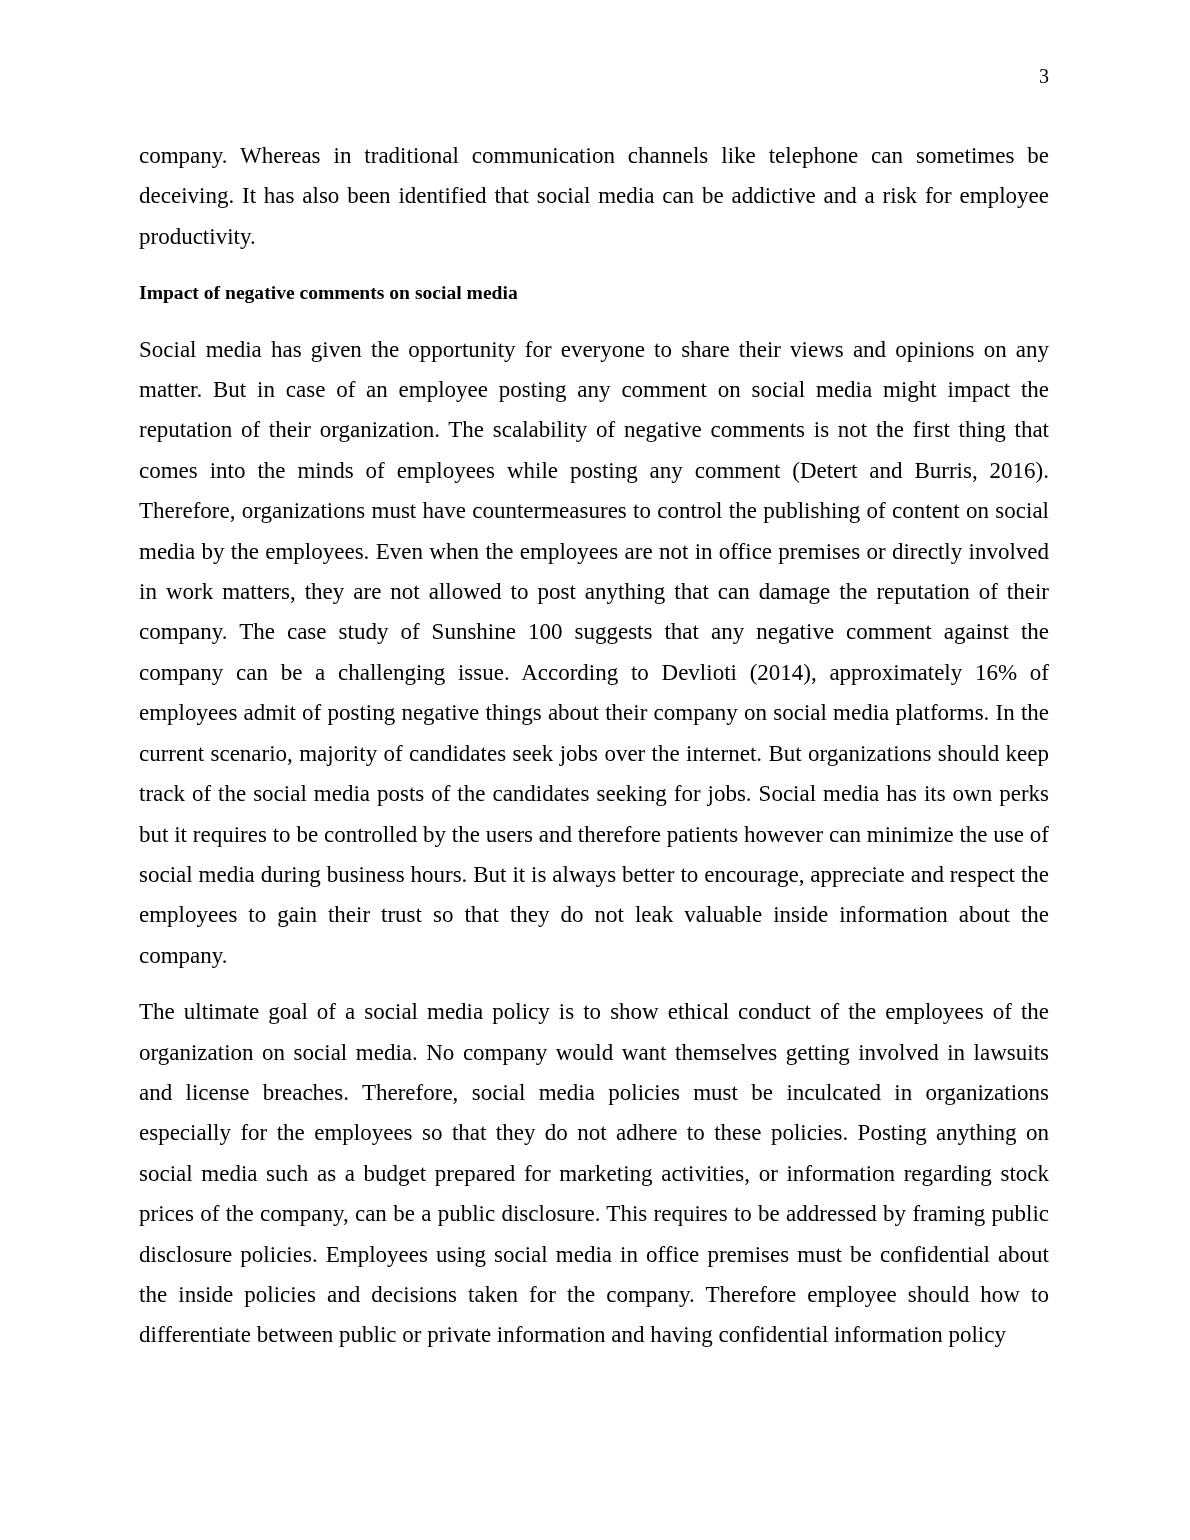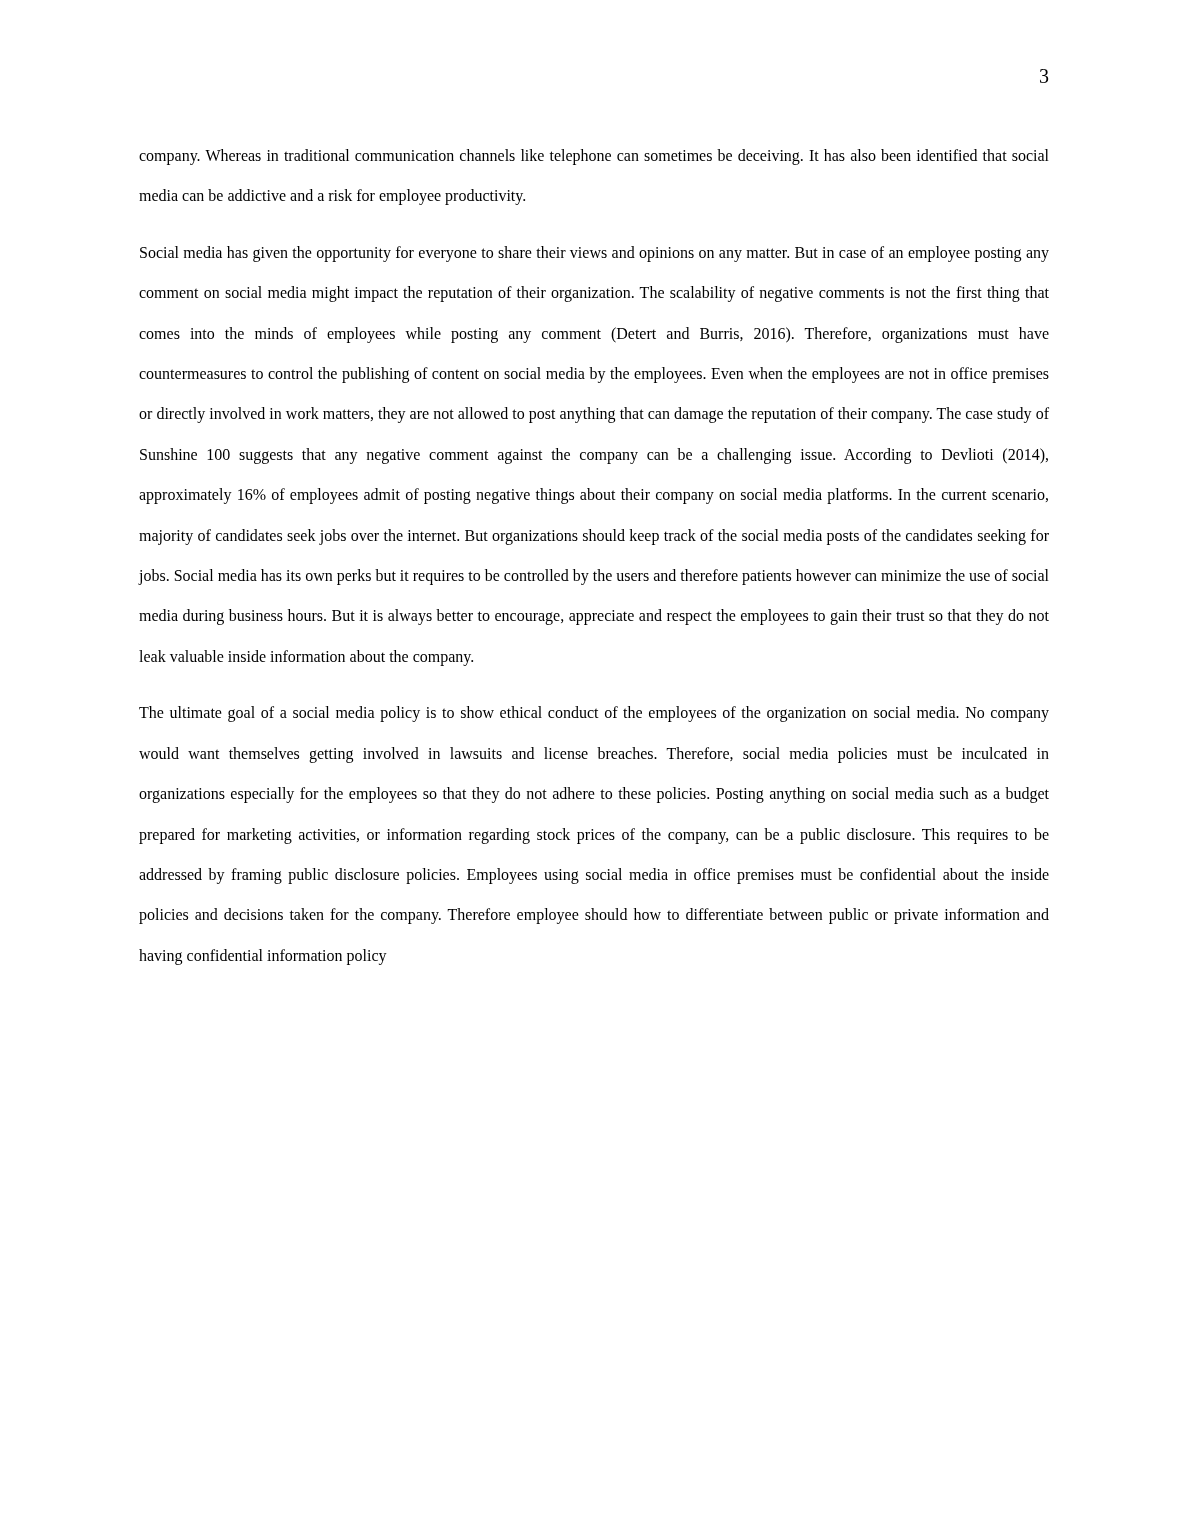--- a/index.html
+++ b/index.html
@@ -31,21 +31,21 @@
     color: #000000;
   }
   .content {
     position: absolute;
     left: 139px;
     top: 136px;
     width: 910px;
   }
   .body-paragraph {
     margin: 0 0 0 0;
-    font-size: 16px;
+    font-size: 23px;
     line-height: 40.4px;
     text-align: justify;
     text-justify: inter-word;
     color: #000000;
     hyphens: none;
   }
   .section-heading {
     margin: 0;
     font-size: 19.6px;
     line-height: 40.4px;
@@ -60,20 +60,21 @@
 <body>
 
 <div class="page">
 
   <div class="page-number">3</div>
 
   <div class="content">
 
     <p class="body-paragraph">company. Whereas in traditional communication channels like telephone can sometimes be deceiving. It has also been identified that social media can be addictive and a risk for employee productivity.</p>
 
+    <h2 class="section-heading gap-before-heading">Impact of negative comments on social media</h2>
 
     <p class="body-paragraph gap-after-heading">Social media has given the opportunity for everyone to share their views and opinions on any matter. But in case of an employee posting any comment on social media might impact the reputation of their organization. The scalability of negative comments is not the first thing that comes into the minds of employees while posting any comment (Detert and Burris, 2016). Therefore, organizations must have countermeasures to control the publishing of content on social media by the employees. Even when the employees are not in office premises or directly involved in work matters, they are not allowed to post anything that can damage the reputation of their company. The case study of Sunshine 100 suggests that any negative comment against the company can be a challenging issue. According to Devlioti (2014), approximately 16% of employees admit of posting negative things about their company on social media platforms. In the current scenario, majority of candidates seek jobs over the internet. But organizations should keep track of the social media posts of the candidates seeking for jobs. Social media has its own perks but it requires to be controlled by the users and therefore patients however can minimize the use of social media during business hours. But it is always better to encourage, appreciate and respect the employees to gain their trust so that they do not leak valuable inside information about the company.</p>
 
 
     <p class="body-paragraph gap-after-heading">The ultimate goal of a social media policy is to show ethical conduct of the employees of the organization on social media. No company would want themselves getting involved in lawsuits and license breaches. Therefore, social media policies must be inculcated in organizations especially for the employees so that they do not adhere to these policies. Posting anything on social media such as a budget prepared for marketing activities, or information regarding stock prices of the company, can be a public disclosure. This requires to be addressed by framing public disclosure policies. Employees using social media in office premises must be confidential about the inside policies and decisions taken for the company. Therefore employee should how to differentiate between public or private information and having confidential information policy</p>
 
   </div>
 </div>
 
 </body></html>

